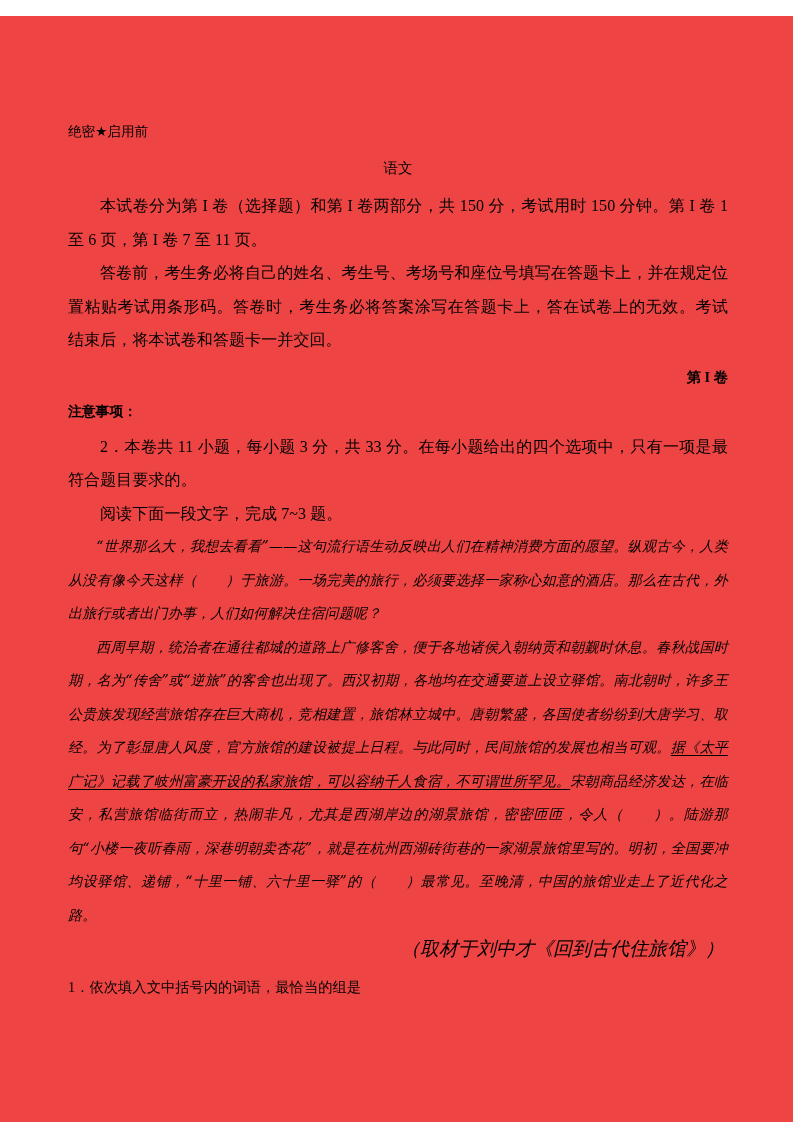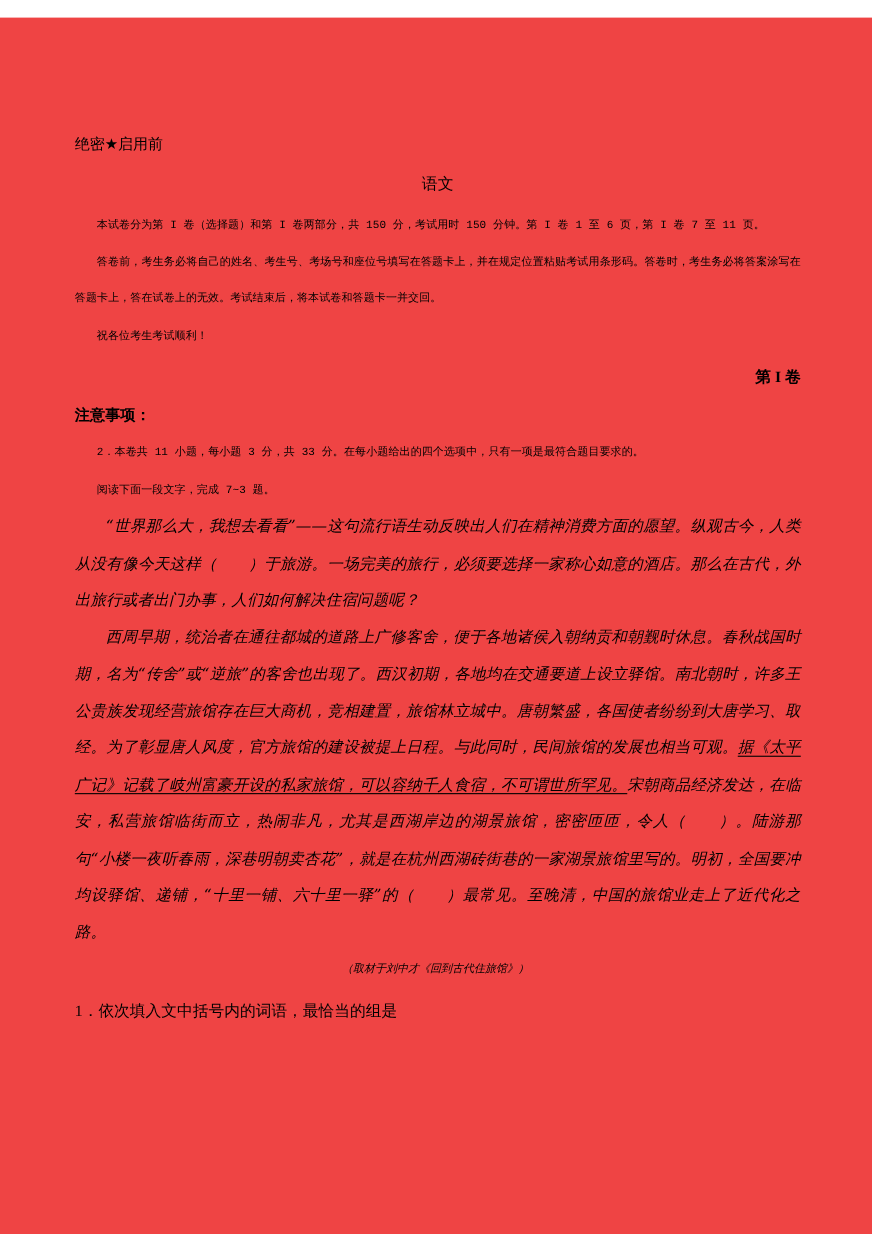--- a/index.html
+++ b/index.html
@@ -22,22 +22,22 @@
   }
   .content {
     position: absolute;
     left: 68px;
     top: 100px;
     width: 660px;
   }
 
   
   .p {
-    font-family: Liberation Mono, monospace;
-    font-size: 10px;
+    font-family: Liberation Serif, serif;
+    font-size: 16px;
     line-height: 33.5px;
     text-align: justify;
     text-justify: inter-ideograph;
     margin: 0;
     letter-spacing: 0.1px;
     word-break: break-all;
   }
   .indent { text-indent: 2em; }
 
   
@@ -93,23 +93,23 @@
     word-break: break-all;
     letter-spacing: 0.15px;
   }
   .kai .ul {
     text-decoration: underline;
     text-underline-offset: 3px;
   }
   .attrib {
     font-family: "DejaVu Serif", "Liberation Serif", serif;
     font-style: italic;
-    font-size: 10px;
+    font-size: 19px;
     line-height: 33.5px;
-    text-align: center;
+    text-align: right;
     margin: 0;
     padding-right: 4px;
   }
   .q-line {
     font-family: "Liberation Serif", "DejaVu Serif", serif;
     font-size: 14.3px;
     line-height: 33.5px;
     margin: 0;
   }
   .blank-paren { white-space: pre; }
@@ -123,21 +123,20 @@
 
     <p class="secret-line">绝密★启用前</p>
 
 
     <p class="title-sub">语文</p>
 
     <p class="p indent">本试卷分为第 I 卷（选择题）和第 I 卷两部分，共 150 分，考试用时 150 分钟。第 I 卷 1 至 6 页，第 I 卷 7 至 11 页。</p>
 
     <p class="p indent">答卷前，考生务必将自己的姓名、考生号、考场号和座位号填写在答题卡上，并在规定位置粘贴考试用条形码。答卷时，考生务必将答案涂写在答题卡上，答在试卷上的无效。考试结束后，将本试卷和答题卡一并交回。</p>
 
-    <p class="p indent">祝各位考生考试顺利！</p>
 
     <p class="section-center-bold">第 I 卷</p>
 
     <p class="hei-bold">注意事项：</p>
 
 
     <p class="p indent">2．本卷共 11 小题，每小题 3 分，共 33 分。在每小题给出的四个选项中，只有一项是最符合题目要求的。</p>
 
 
     <p class="p indent">阅读下面一段文字，完成 7~3 题。</p>

